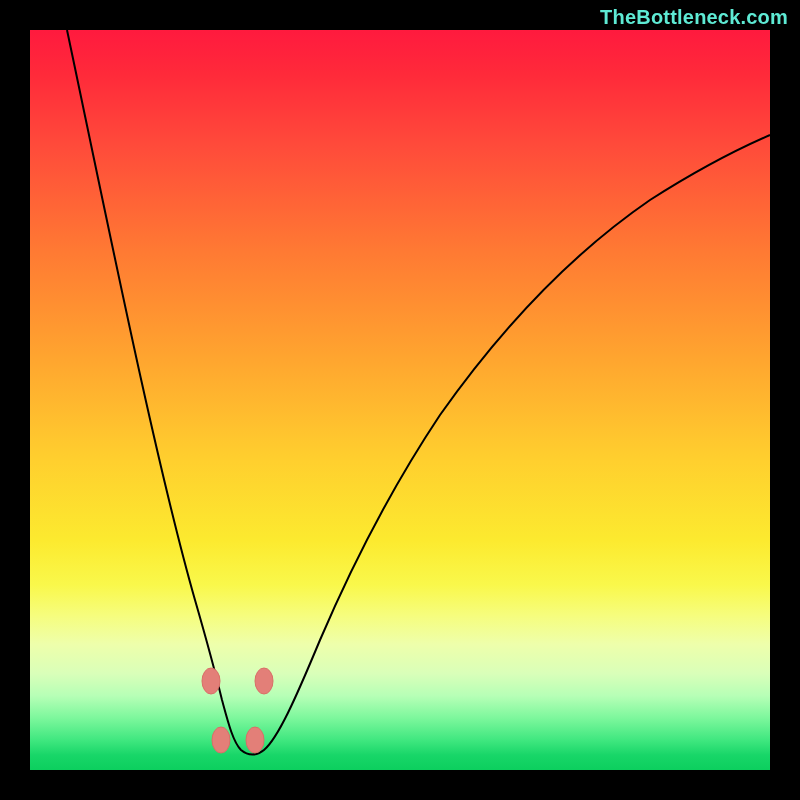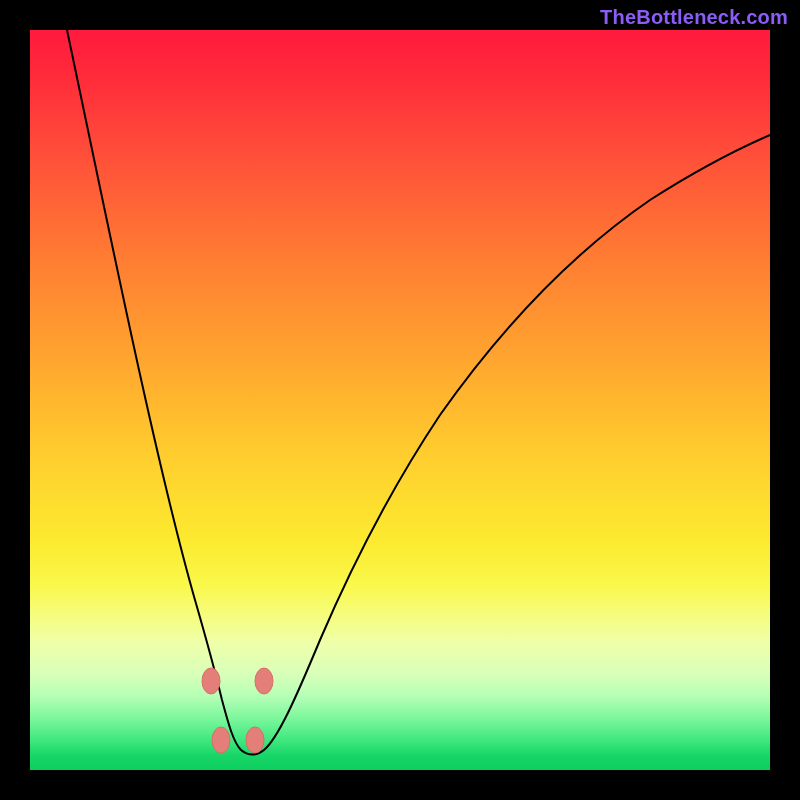--- a/index.html
+++ b/index.html
@@ -49,21 +49,21 @@
     left: 0;
     top: 0;
     width: 100%;
     height: 100%;
     overflow: visible;
   }
   .watermark {
     position: absolute;
     top: 6px;
     right: 12px;
-    color: #8b5cf6;
+    color: #5eead4;
     font-size: 20px;
     font-weight: 600;
     letter-spacing: 0.2px;
     user-select: none;
   }
   .curve {
     fill: none;
     stroke: #000000;
     stroke-width: 2;
   }

